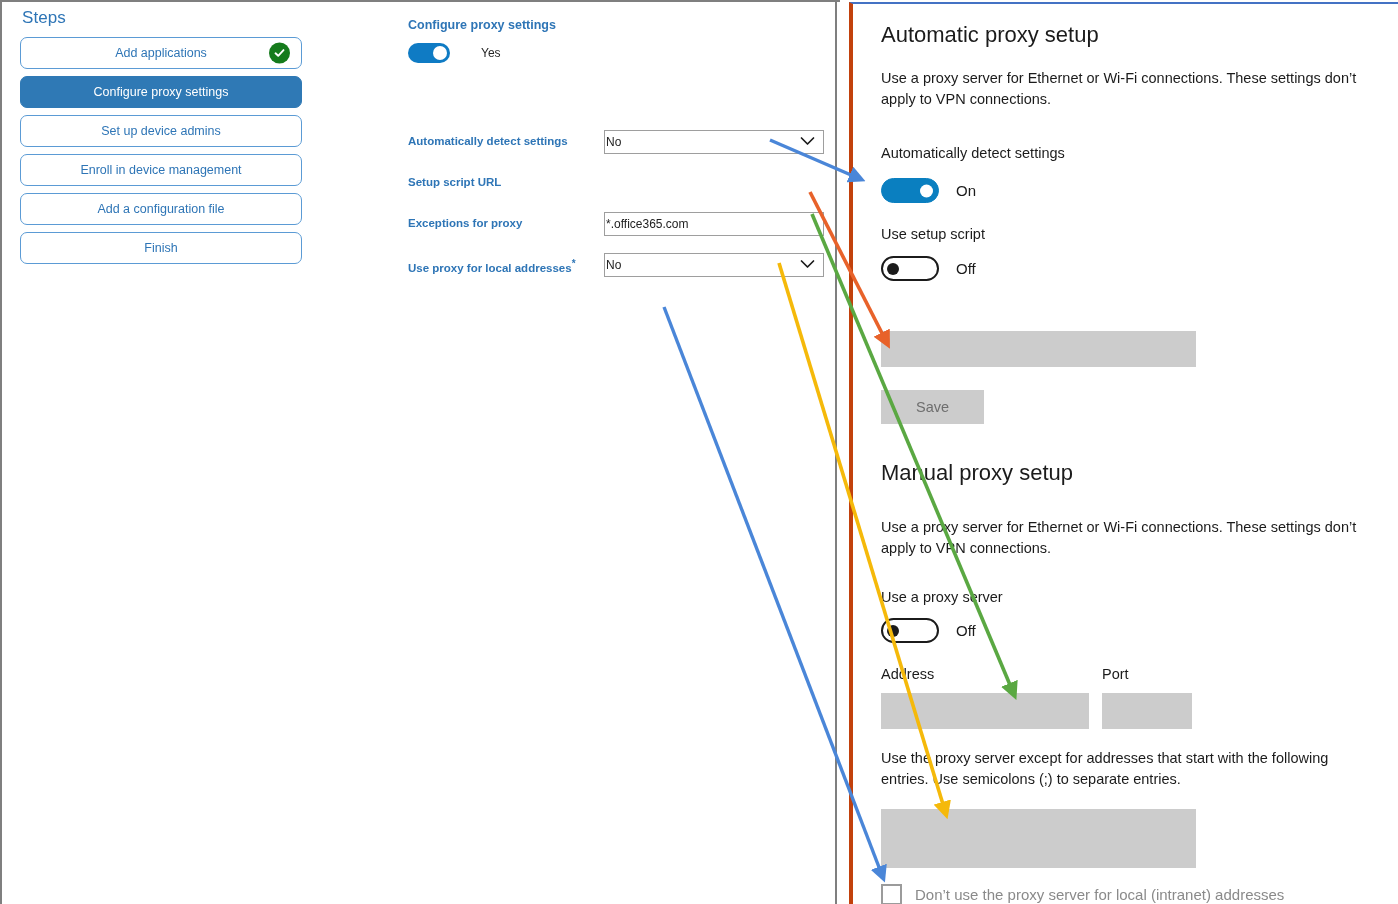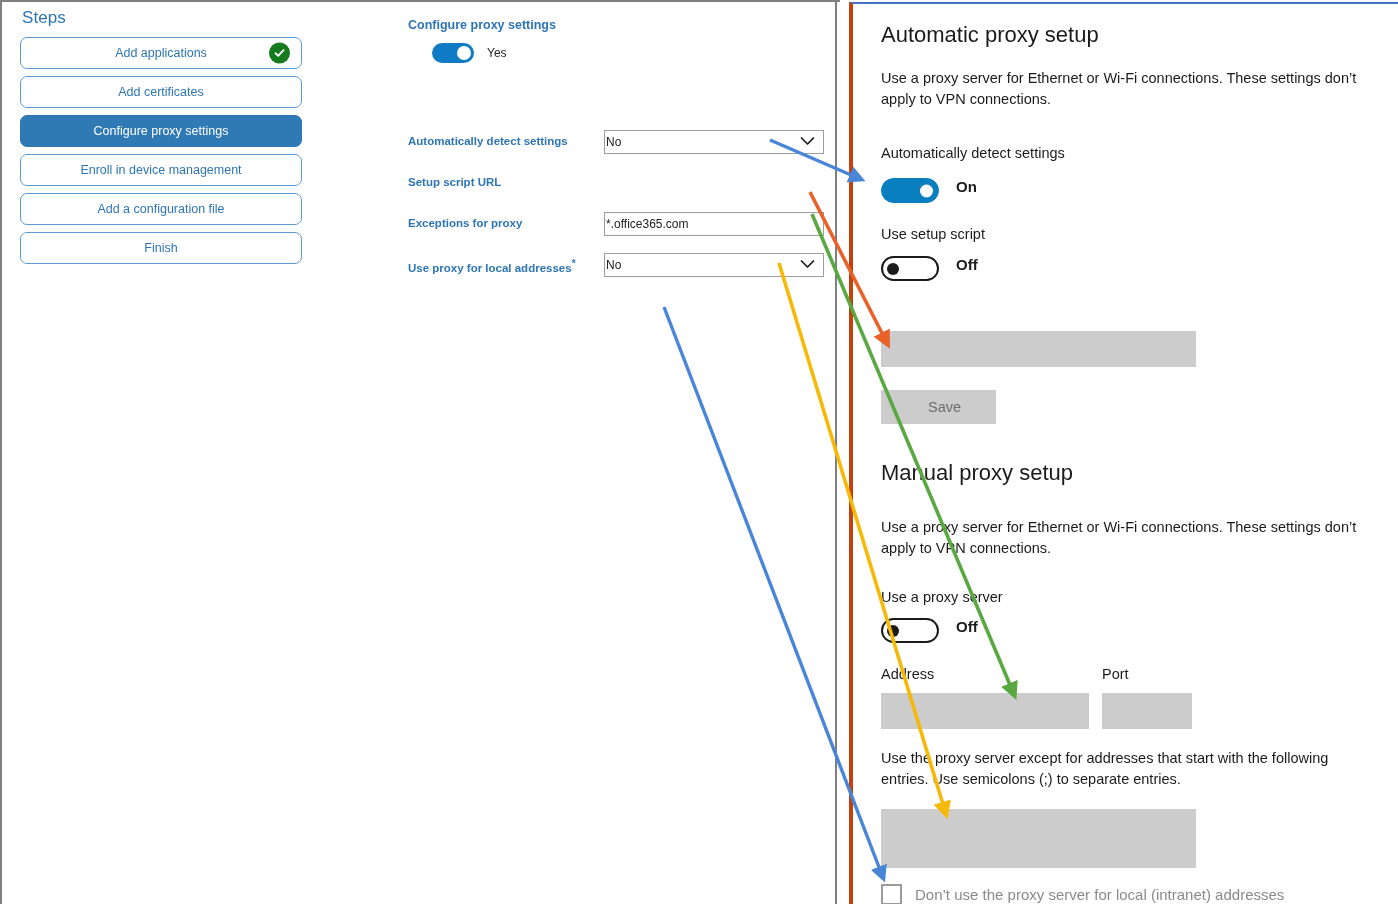--- a/index.html
+++ b/index.html
@@ -107,22 +107,21 @@
   }
   .form-heading {
     font-size: 12.5px;
     font-weight: bold;
     color: #2e75b6;
     margin-bottom: 11px;
   }
   .toggle-row {
     display: flex;
     align-items: center;
-    gap: 13px;
-    margin-left: 24px;
+    gap: 31px;
   }
   .tgl {
     width: 42px; height: 20px;
     border-radius: 10px;
     background: #0f7bc4;
     position: relative;
     cursor: pointer;
     flex: none;
   }
   .tgl .knob {
@@ -205,22 +204,22 @@
     color: #1b1b1b;
     margin: 0;
     width: 495px;
   }
   .rp-lbl {
     font-size: 14.5px;
     color: #1b1b1b;
   }
   .w-tgl {
     display: flex;
+    align-items: center;
     gap: 17px;
-    font-weight: bold;
   }
   .w-sw {
     width: 58px; height: 25px;
     border-radius: 13px;
     position: relative;
     flex: none;
     cursor: pointer;
     box-sizing: border-box;
   }
   .w-sw.on {
@@ -256,21 +255,20 @@
   .gbtn {
     background: #cccccc;
     height: 34px;
     width: 103px;
     display: flex;
     align-items: center;
     justify-content: center;
     font-size: 14.5px;
     color: #6e6e6e;
     cursor: pointer;
-    padding-left: 12px;
   }
   .chk-row {
     display: flex;
     align-items: center;
     gap: 13px;
   }
   .chk {
     width: 21px; height: 21px;
     border: 2px solid #9b9b9b;
     background: #ffffff;
@@ -305,28 +303,28 @@
 
     <div class="step-btn">
       <span>Add applications</span>
       <span class="step-check">
         <svg width="13" height="13" viewBox="0 0 13 13">
             <polyline points="2.5,6.8 5.2,9.3 10.5,3.6" fill="none" stroke="#ffffff" stroke-width="1.9" stroke-linecap="round" stroke-linejoin="round"></polyline>
           </svg>
       </span>
     </div>
 
-    <div class="step-btn">
-      <span>Add certificates</span>
-    </div>
 
     <div class="step-btn active">
       <span>Configure proxy settings</span>
     </div>
 
+    <div class="step-btn">
+      <span>Set up device admins</span>
+    </div>
 
     <div class="step-btn">
       <span>Enroll in device management</span>
     </div>
 
     <div class="step-btn">
       <span>Add a configuration file</span>
     </div>
 
     <div class="step-btn">

